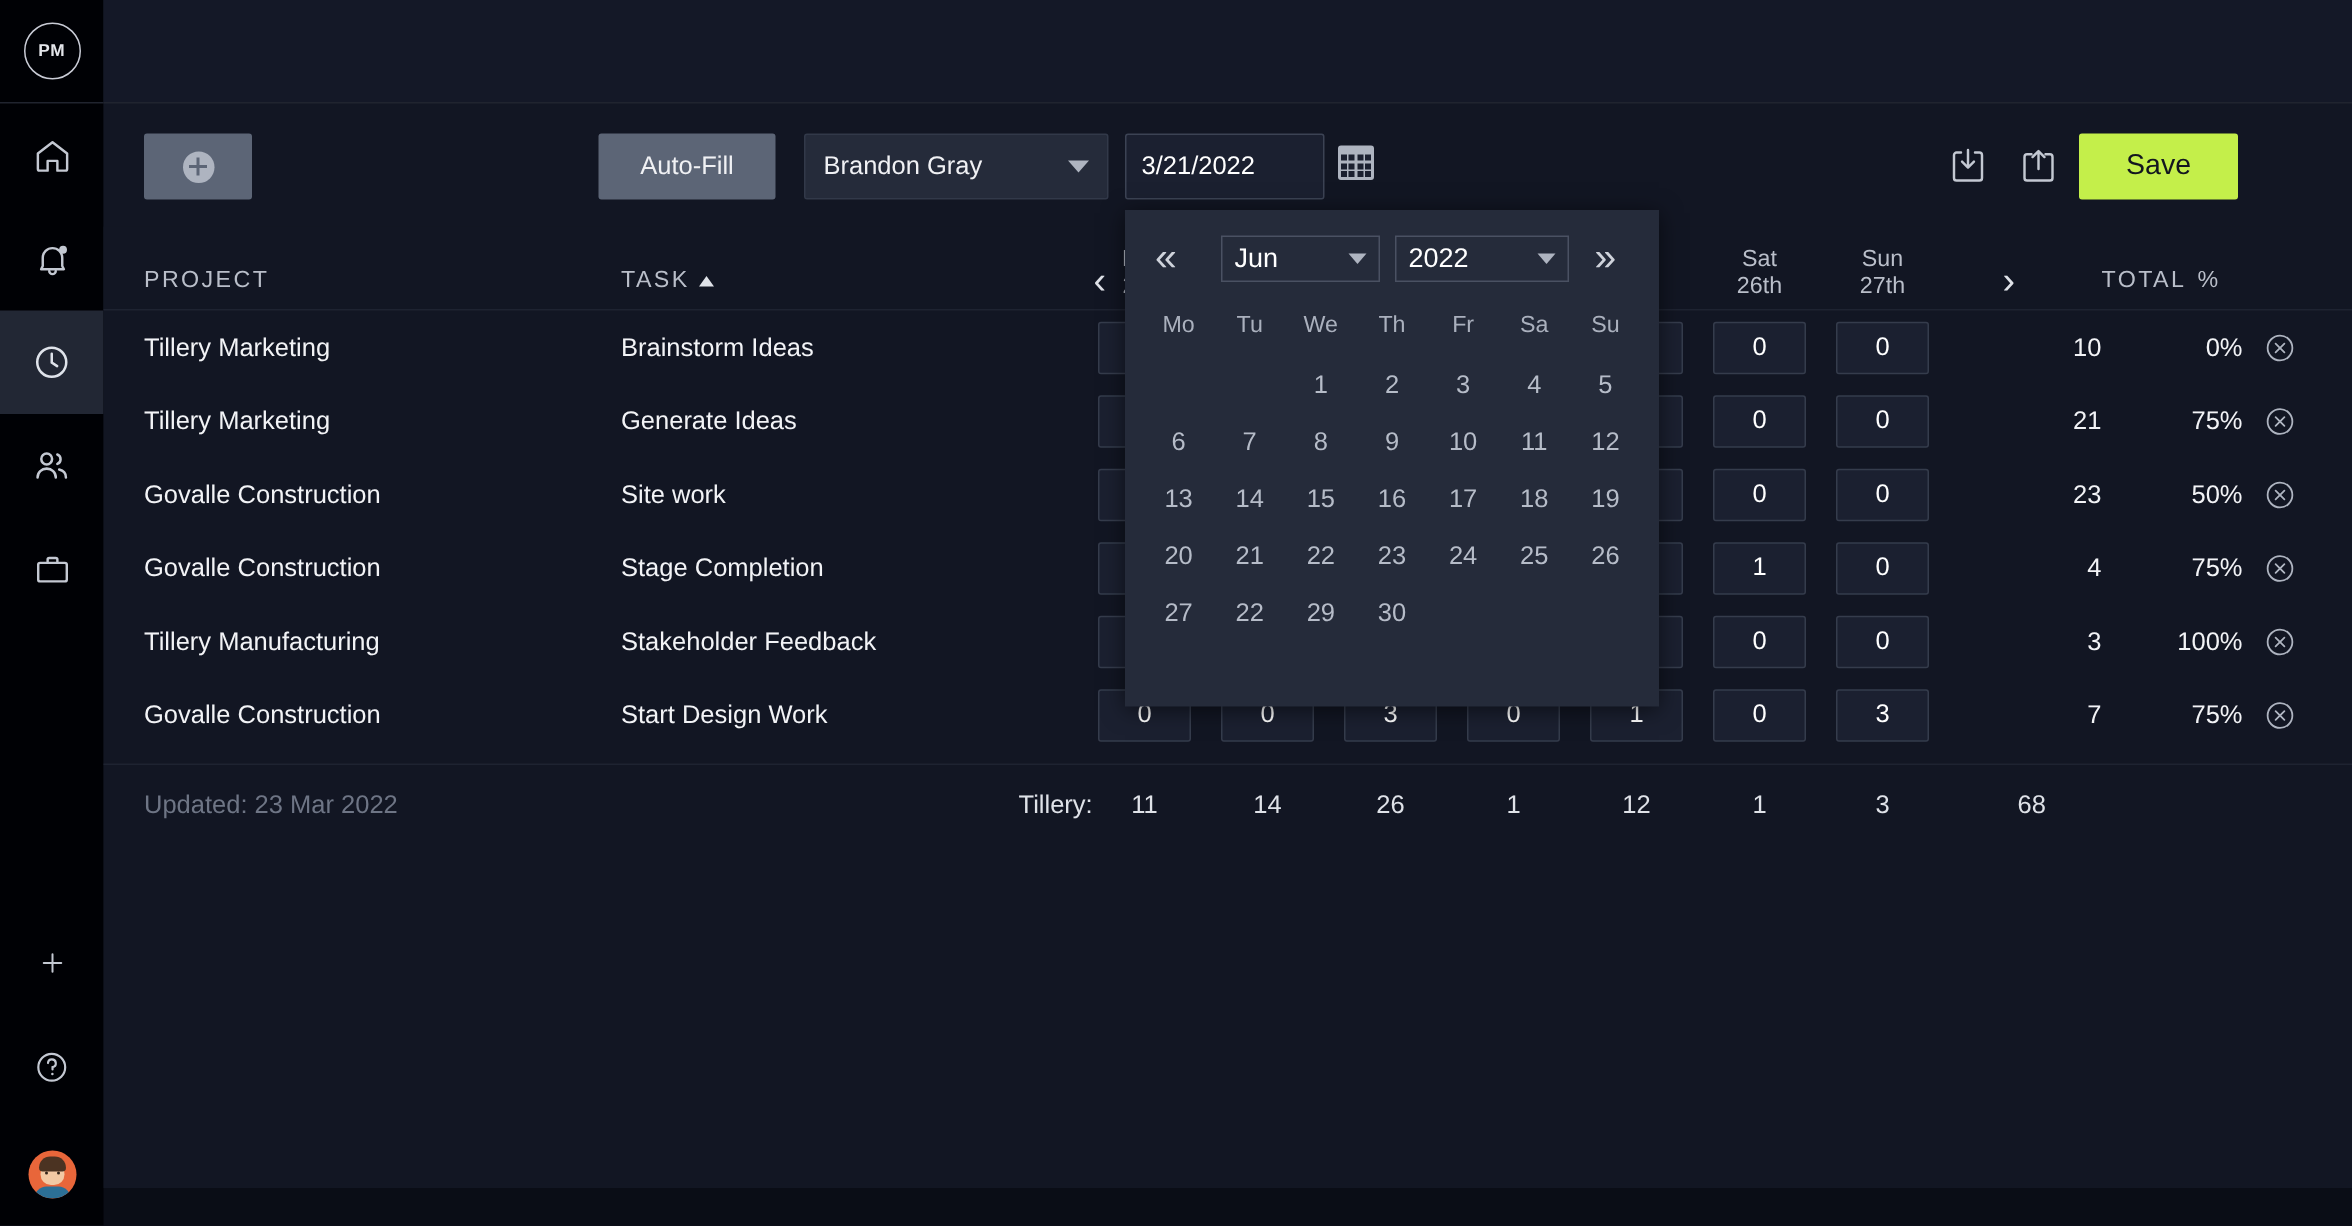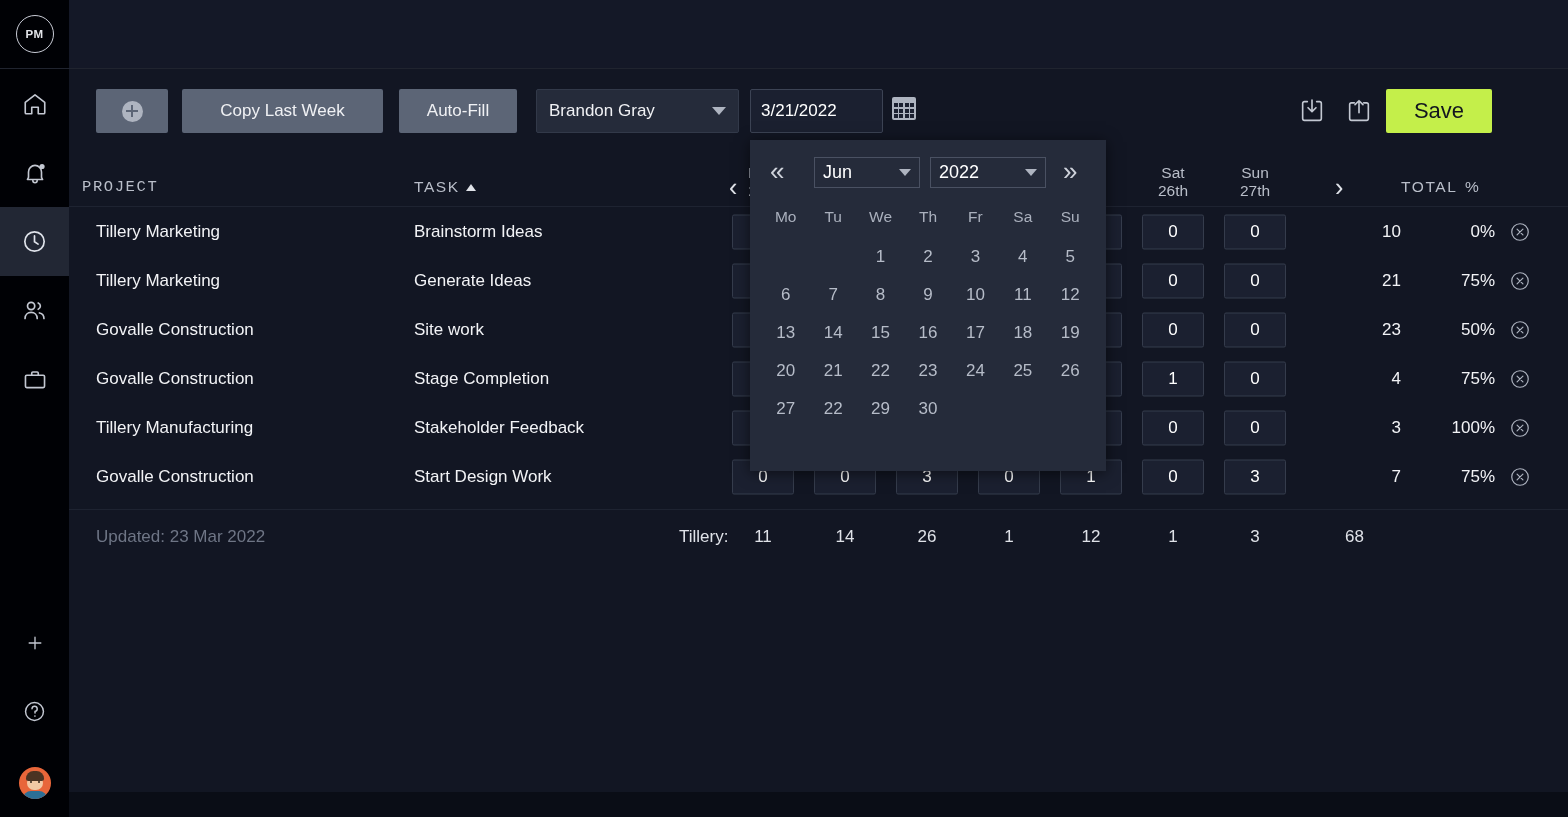--- a/index.html
+++ b/index.html
@@ -92,35 +92,35 @@
   .cal-glyph .grid { position: absolute; left: 2px; top: 6px; right: 2px; bottom: 2px;
      display: grid; grid-template-columns: repeat(4,1fr); grid-template-rows: repeat(3,1fr); gap: 1.5px; }
   .cal-glyph .grid i { background: #1b2030; display: block; }
 
   .icon-btn { position: absolute; top: 28px; cursor: pointer; }
   .dl-btn { left: 1229px; }
   .up-btn { left: 1276px; }
   .save-btn {
     position: absolute; left: 1317px; top: 20px; width: 106px; height: 44px;
     background: #c4ef4a; border: none; border-radius: 2px;
-    color: #13161f; font-size: 22px; cursor: pointer;
+    color: #13161f; font-size: 19px; cursor: pointer;
     font-family: "Liberation Sans", sans-serif;
   }
 
   
   .table-wrap { position: relative; }
   .thead {
     position: relative; height: 56px; border-bottom: 1px solid #1e2331;
     background: #121623;
   }
   .th {
     position: absolute; bottom: 10px;
     color: #b9bec9; font-size: 15.5px; letter-spacing: 1.6px;
   }
-  .th-project { left: 13px; font-family: Liberation Mono, monospace; }
+  .th-project { left: 27px; }
   .th-task { left: 345px; display: flex; align-items: center; gap: 6px; }
   .sort-up { width: 0; height: 0; border-left: 5px solid transparent;
     border-right: 5px solid transparent; border-bottom: 7px solid #dfe2e8; }
   .th-total { left: 1332px; text-align: center; }
   .th-pct { left: 1396px; }
   .arrow-l, .arrow-r {
     position: absolute; bottom: 6px; color: #dfe2e8; font-size: 25px;
     font-family: "Liberation Sans", sans-serif; cursor: pointer; line-height: 1;
   }
   .arrow-l { left: 660px; }
@@ -278,21 +278,20 @@
     </div>
   </div>
 
   <div class="main">
     <div class="topstrip"></div>
 
     <div class="toolbar">
       <div class="btn btn-plus">
         <span class="plus-ic"></span>
       </div>
-      <div class="btn btn-copy">Copy Last Week</div>
       <div class="btn btn-auto">Auto-Fill</div>
 
       <div class="select-user">
         <span>Brandon Gray</span>
         <span class="caret"></span>
       </div>
 
       <input class="date-input" type="text" value="3/21/2022" style="">
 
       <div class="cal-ico-btn">

